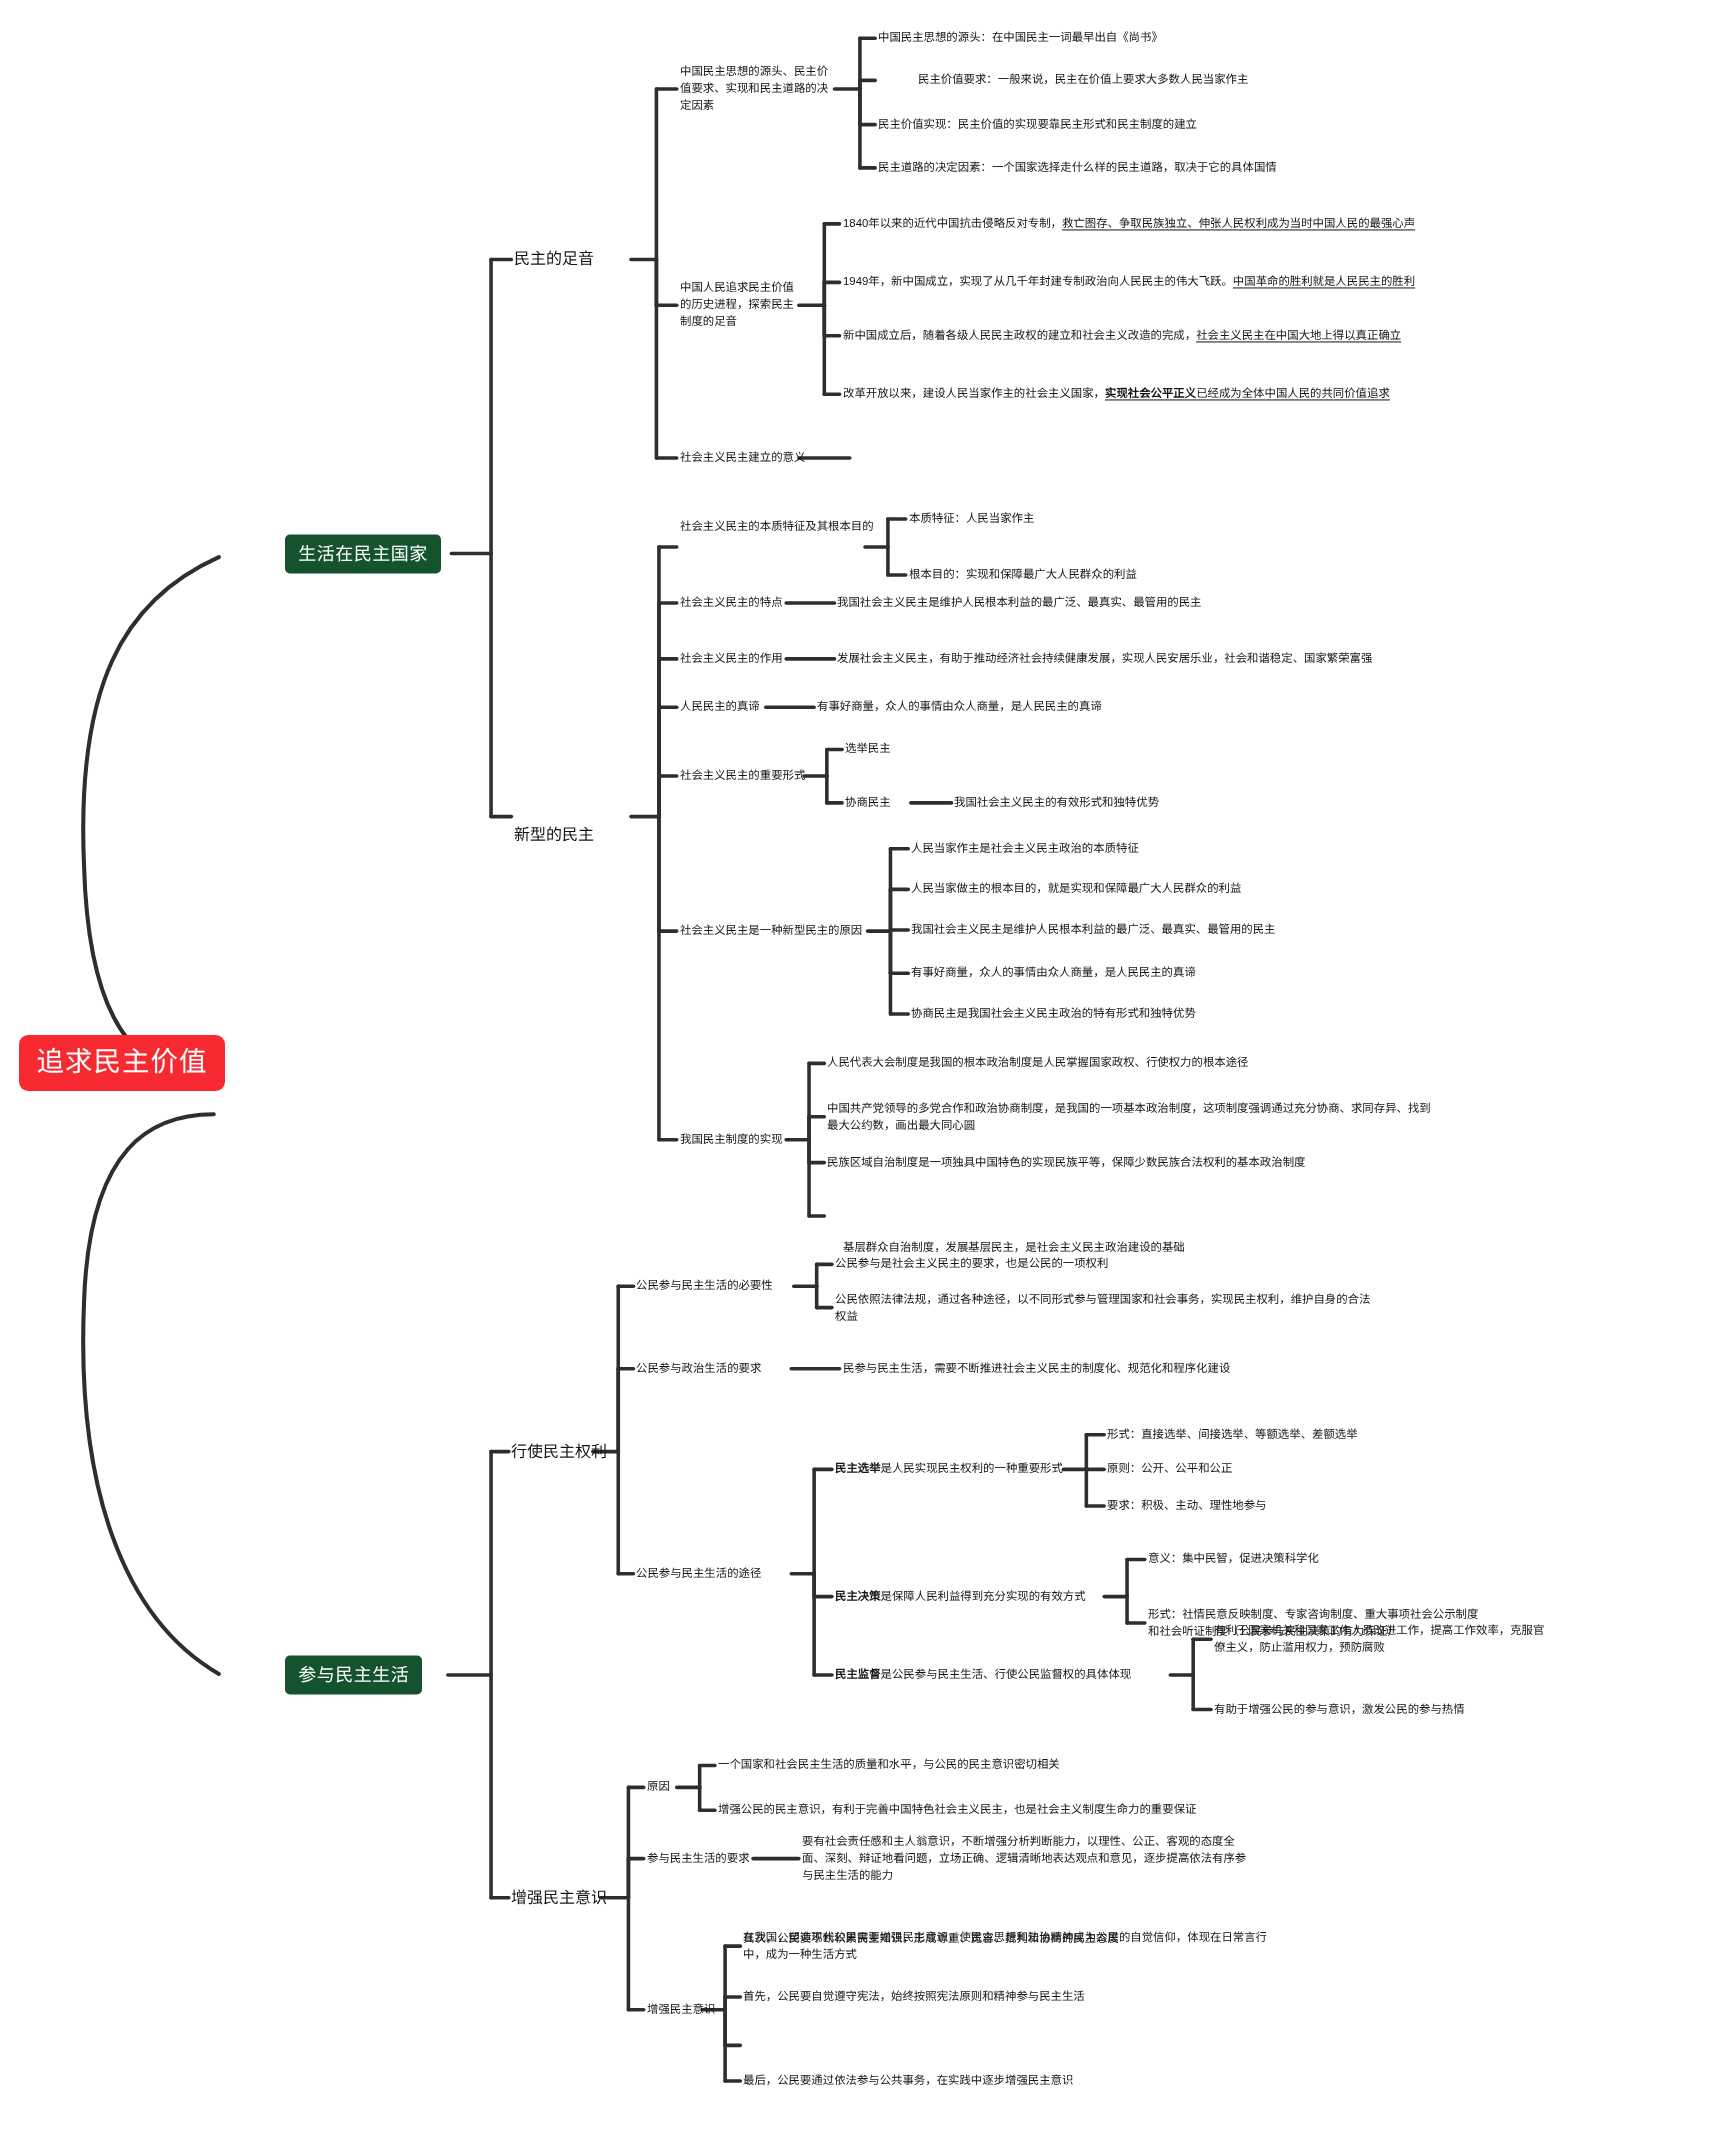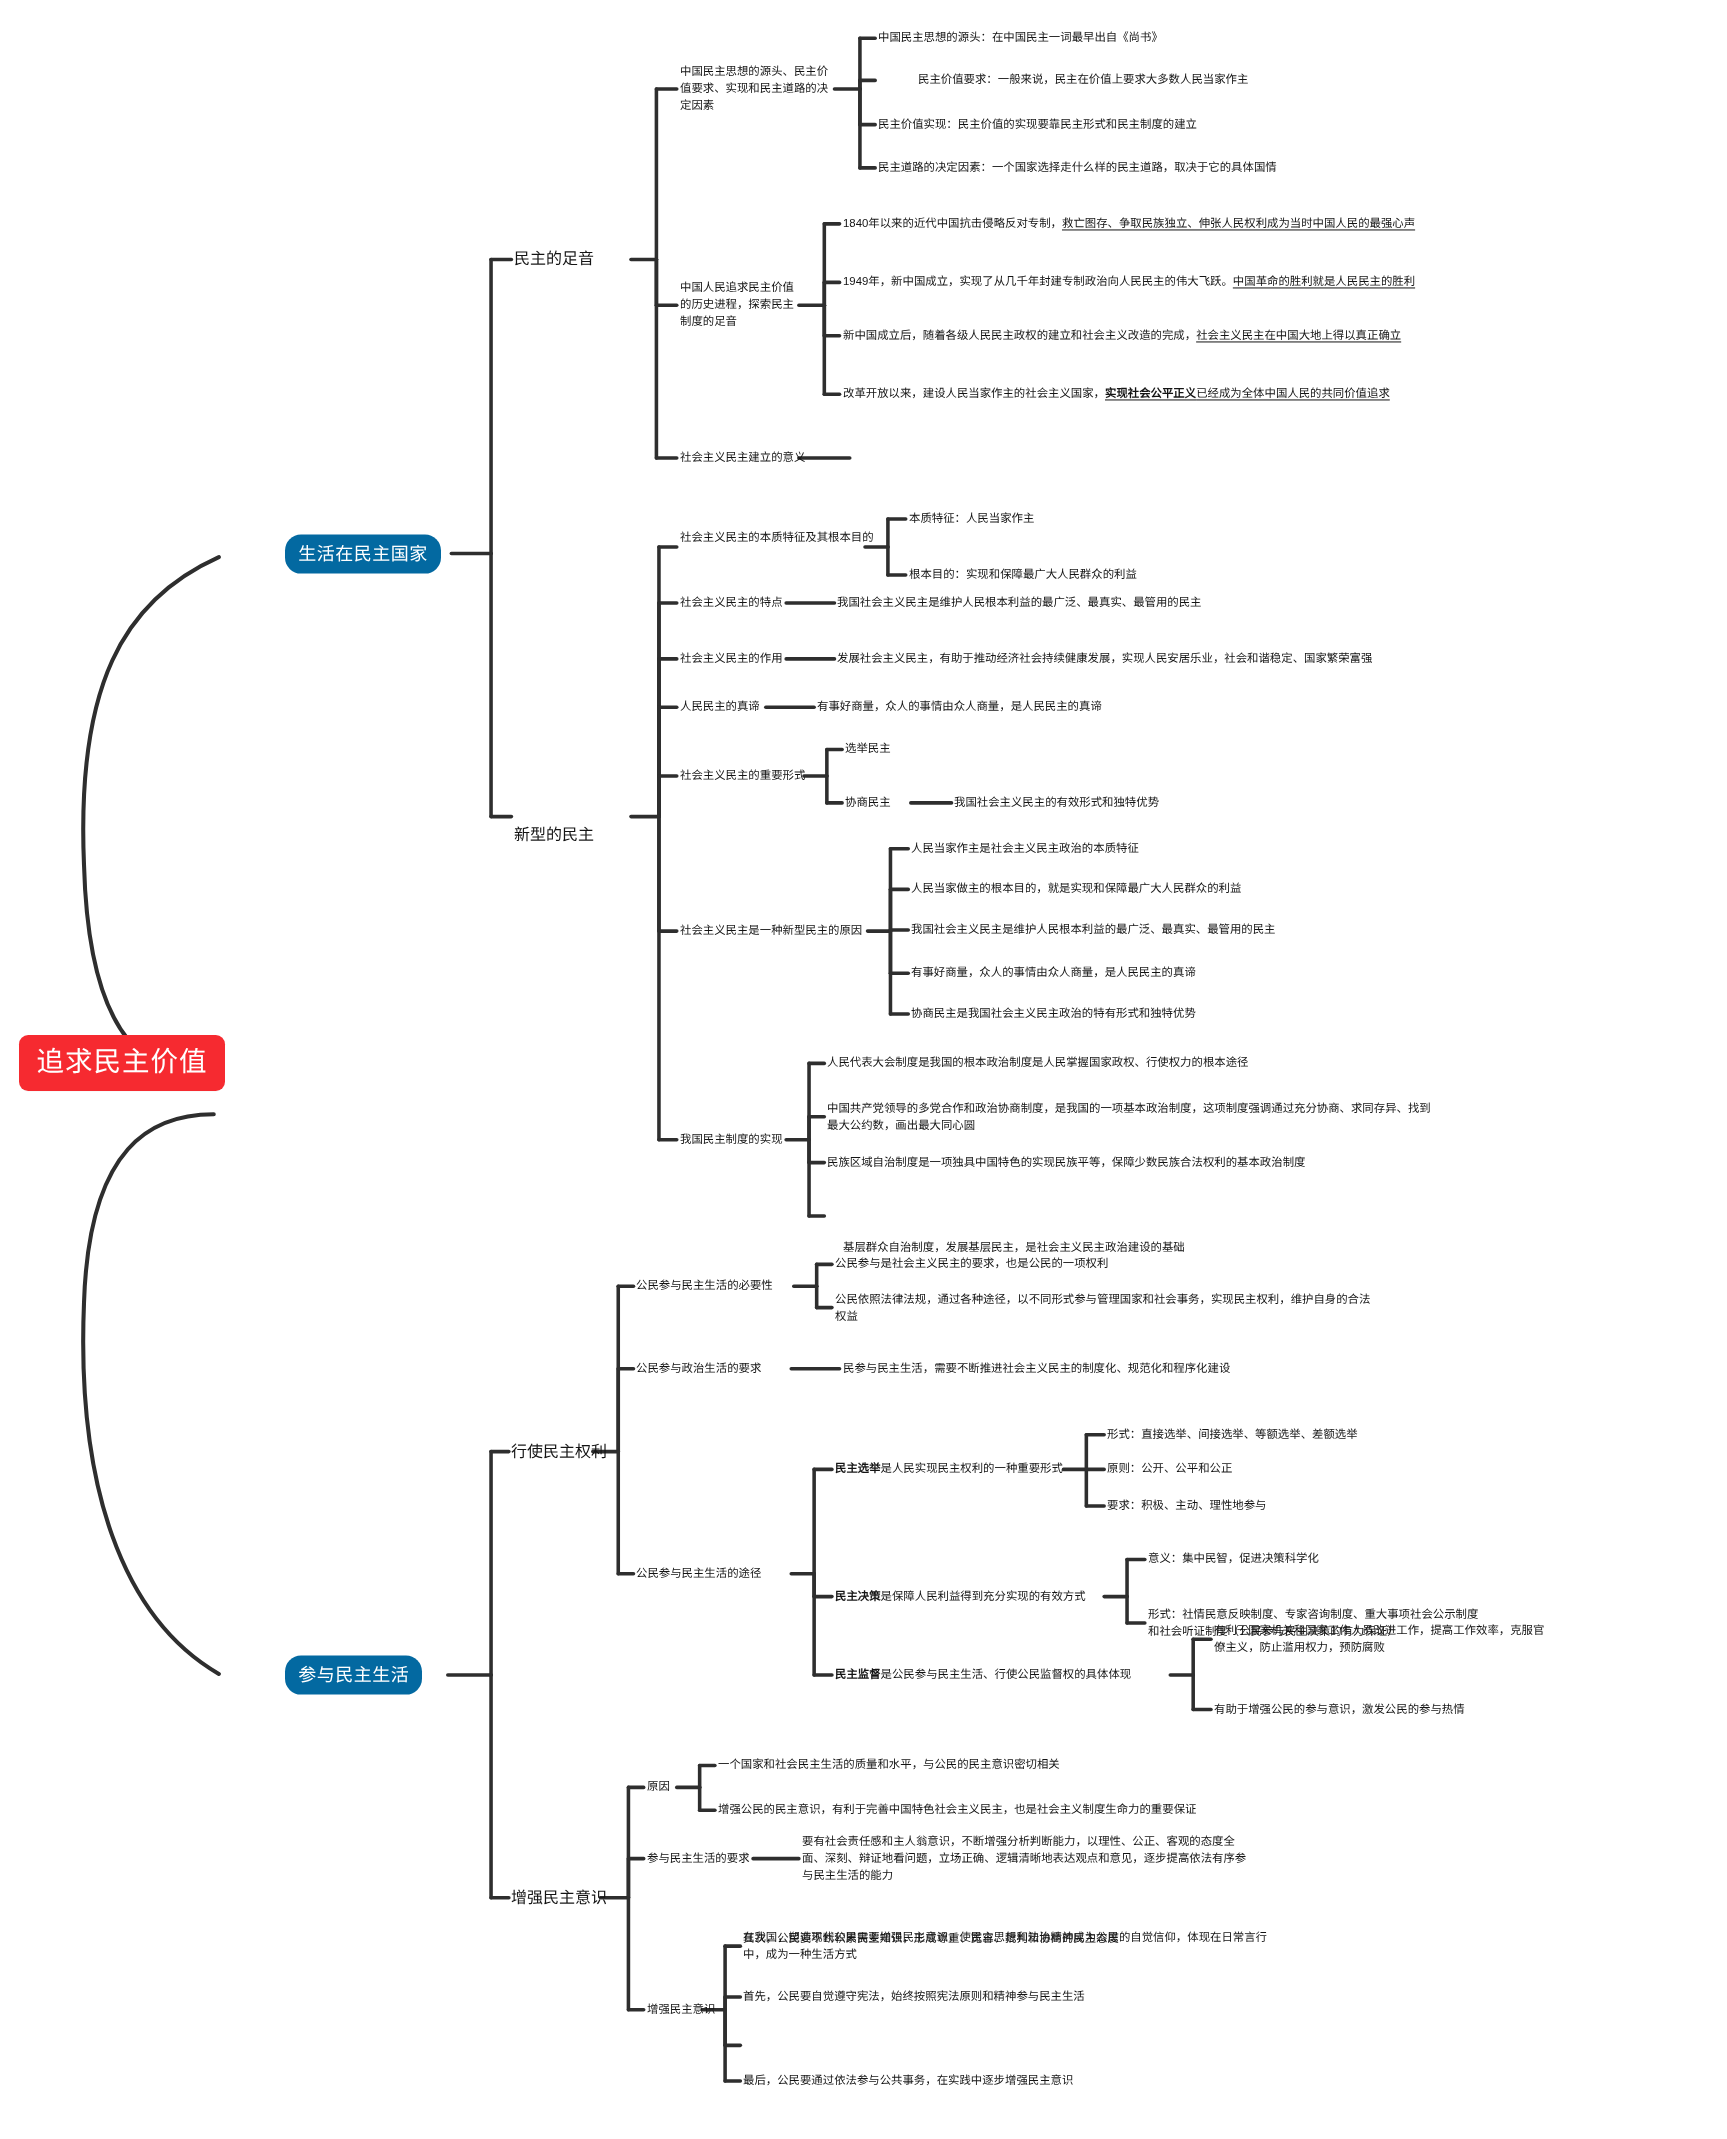--- a/index.html
+++ b/index.html
@@ -33,23 +33,23 @@
     border-radius:9.2px;
     font-size:27.5px;
     line-height:1;
     padding:13.2px 17.3px 15.3px 17.3px;
     letter-spacing:1px;
     white-space:nowrap;
     box-shadow:0 0.5px 0 rgba(0,0,0,.05);
   }
   
   .l2-node{
-    background:#0369a1;
+    background:#14532d;
     color:#ffffff;
-    border-radius:16px;
+    border-radius:5px;
     font-size:18px;
     line-height:1;
     padding:9.7px 13.2px 11.2px 13.2px;
     white-space:nowrap;
     letter-spacing:0.5px;
   }
   
   .l3-node{
     font-size:16px;
     line-height:1.42;
@@ -273,21 +273,21 @@
   <div class="node leaf-node nowrap" style="left:878px; top:80px; transform:translateY(-50%);margin-left:40px;">民主价值要求：一般来说，民主在价值上要求大多数人民当家作主</div>
   <div class="node leaf-node nowrap" style="left:878px; top:125px; transform:translateY(-50%);">民主价值实现：民主价值的实现要靠民主形式和民主制度的建立</div>
   <div class="node leaf-node nowrap" style="left:878px; top:168px; transform:translateY(-50%);">民主道路的决定因素：一个国家选择走什么样的民主道路，取决于它的具体国情</div>
 
   <div class="node leaf-node" style="left:843px; top:224px; width:712px; transform:translateY(-50%);" id="rt-a2-1">1840年以来的近代中国抗击侵略反对专制，<span class="u">救亡图存、争取民族独立、伸张人民权利成为当时中国人民的最强心声</span></div>
   <div class="node leaf-node" style="left:843px; top:282px; width:712px; transform:translateY(-50%);" id="rt-a2-2">1949年，新中国成立，实现了从几千年封建专制政治向人民民主的伟大飞跃。<span class="u">中国革命的胜利就是人民民主的胜利</span></div>
   <div class="node leaf-node" style="left:843px; top:336px; width:712px; transform:translateY(-50%);" id="rt-a2-3">新中国成立后，随着各级人民民主政权的建立和社会主义改造的完成，<span class="u">社会主义民主在中国大地上得以真正确立</span></div>
   <div class="node leaf-node" style="left:843px; top:394px; width:712px; transform:translateY(-50%);" id="rt-a2-4">改革开放以来，建设人民当家作主的社会主义国家，<span class="bu">实现社会公平正义</span><span class="u">已经成为全体中国人民的共同价值追求</span></div>
 
 
-  <div class="node l4-node nowrap" style="left:680px; top:538px; transform:translateY(-50%);">社会主义民主的本质特征及其根本目的</div>
+  <div class="node l4-node nowrap" style="left:680px; top:527px; transform:translateY(-50%);">社会主义民主的本质特征及其根本目的</div>
   <div class="node l4-node nowrap" style="left:680px; top:603px; transform:translateY(-50%);">社会主义民主的特点</div>
   <div class="node l4-node nowrap" style="left:680px; top:659px; transform:translateY(-50%);">社会主义民主的作用</div>
   <div class="node l4-node nowrap" style="left:680px; top:707px; transform:translateY(-50%);">人民民主的真谛</div>
   <div class="node l4-node nowrap" style="left:680px; top:776px; transform:translateY(-50%);">社会主义民主的重要形式</div>
   <div class="node l4-node nowrap" style="left:680px; top:931px; transform:translateY(-50%);">社会主义民主是一种新型民主的原因</div>
   <div class="node l4-node nowrap" style="left:680px; top:1140px; transform:translateY(-50%);">我国民主制度的实现</div>
 
   <div class="node leaf-node nowrap" style="left:909px; top:519px; transform:translateY(-50%);">本质特征：人民当家作主</div>
   <div class="node leaf-node nowrap" style="left:909px; top:575px; transform:translateY(-50%);">根本目的：实现和保障最广大人民群众的利益</div>
   <div class="node leaf-node nowrap" style="left:837px; top:603px; transform:translateY(-50%);">我国社会主义民主是维护人民根本利益的最广泛、最真实、最管用的民主</div>

